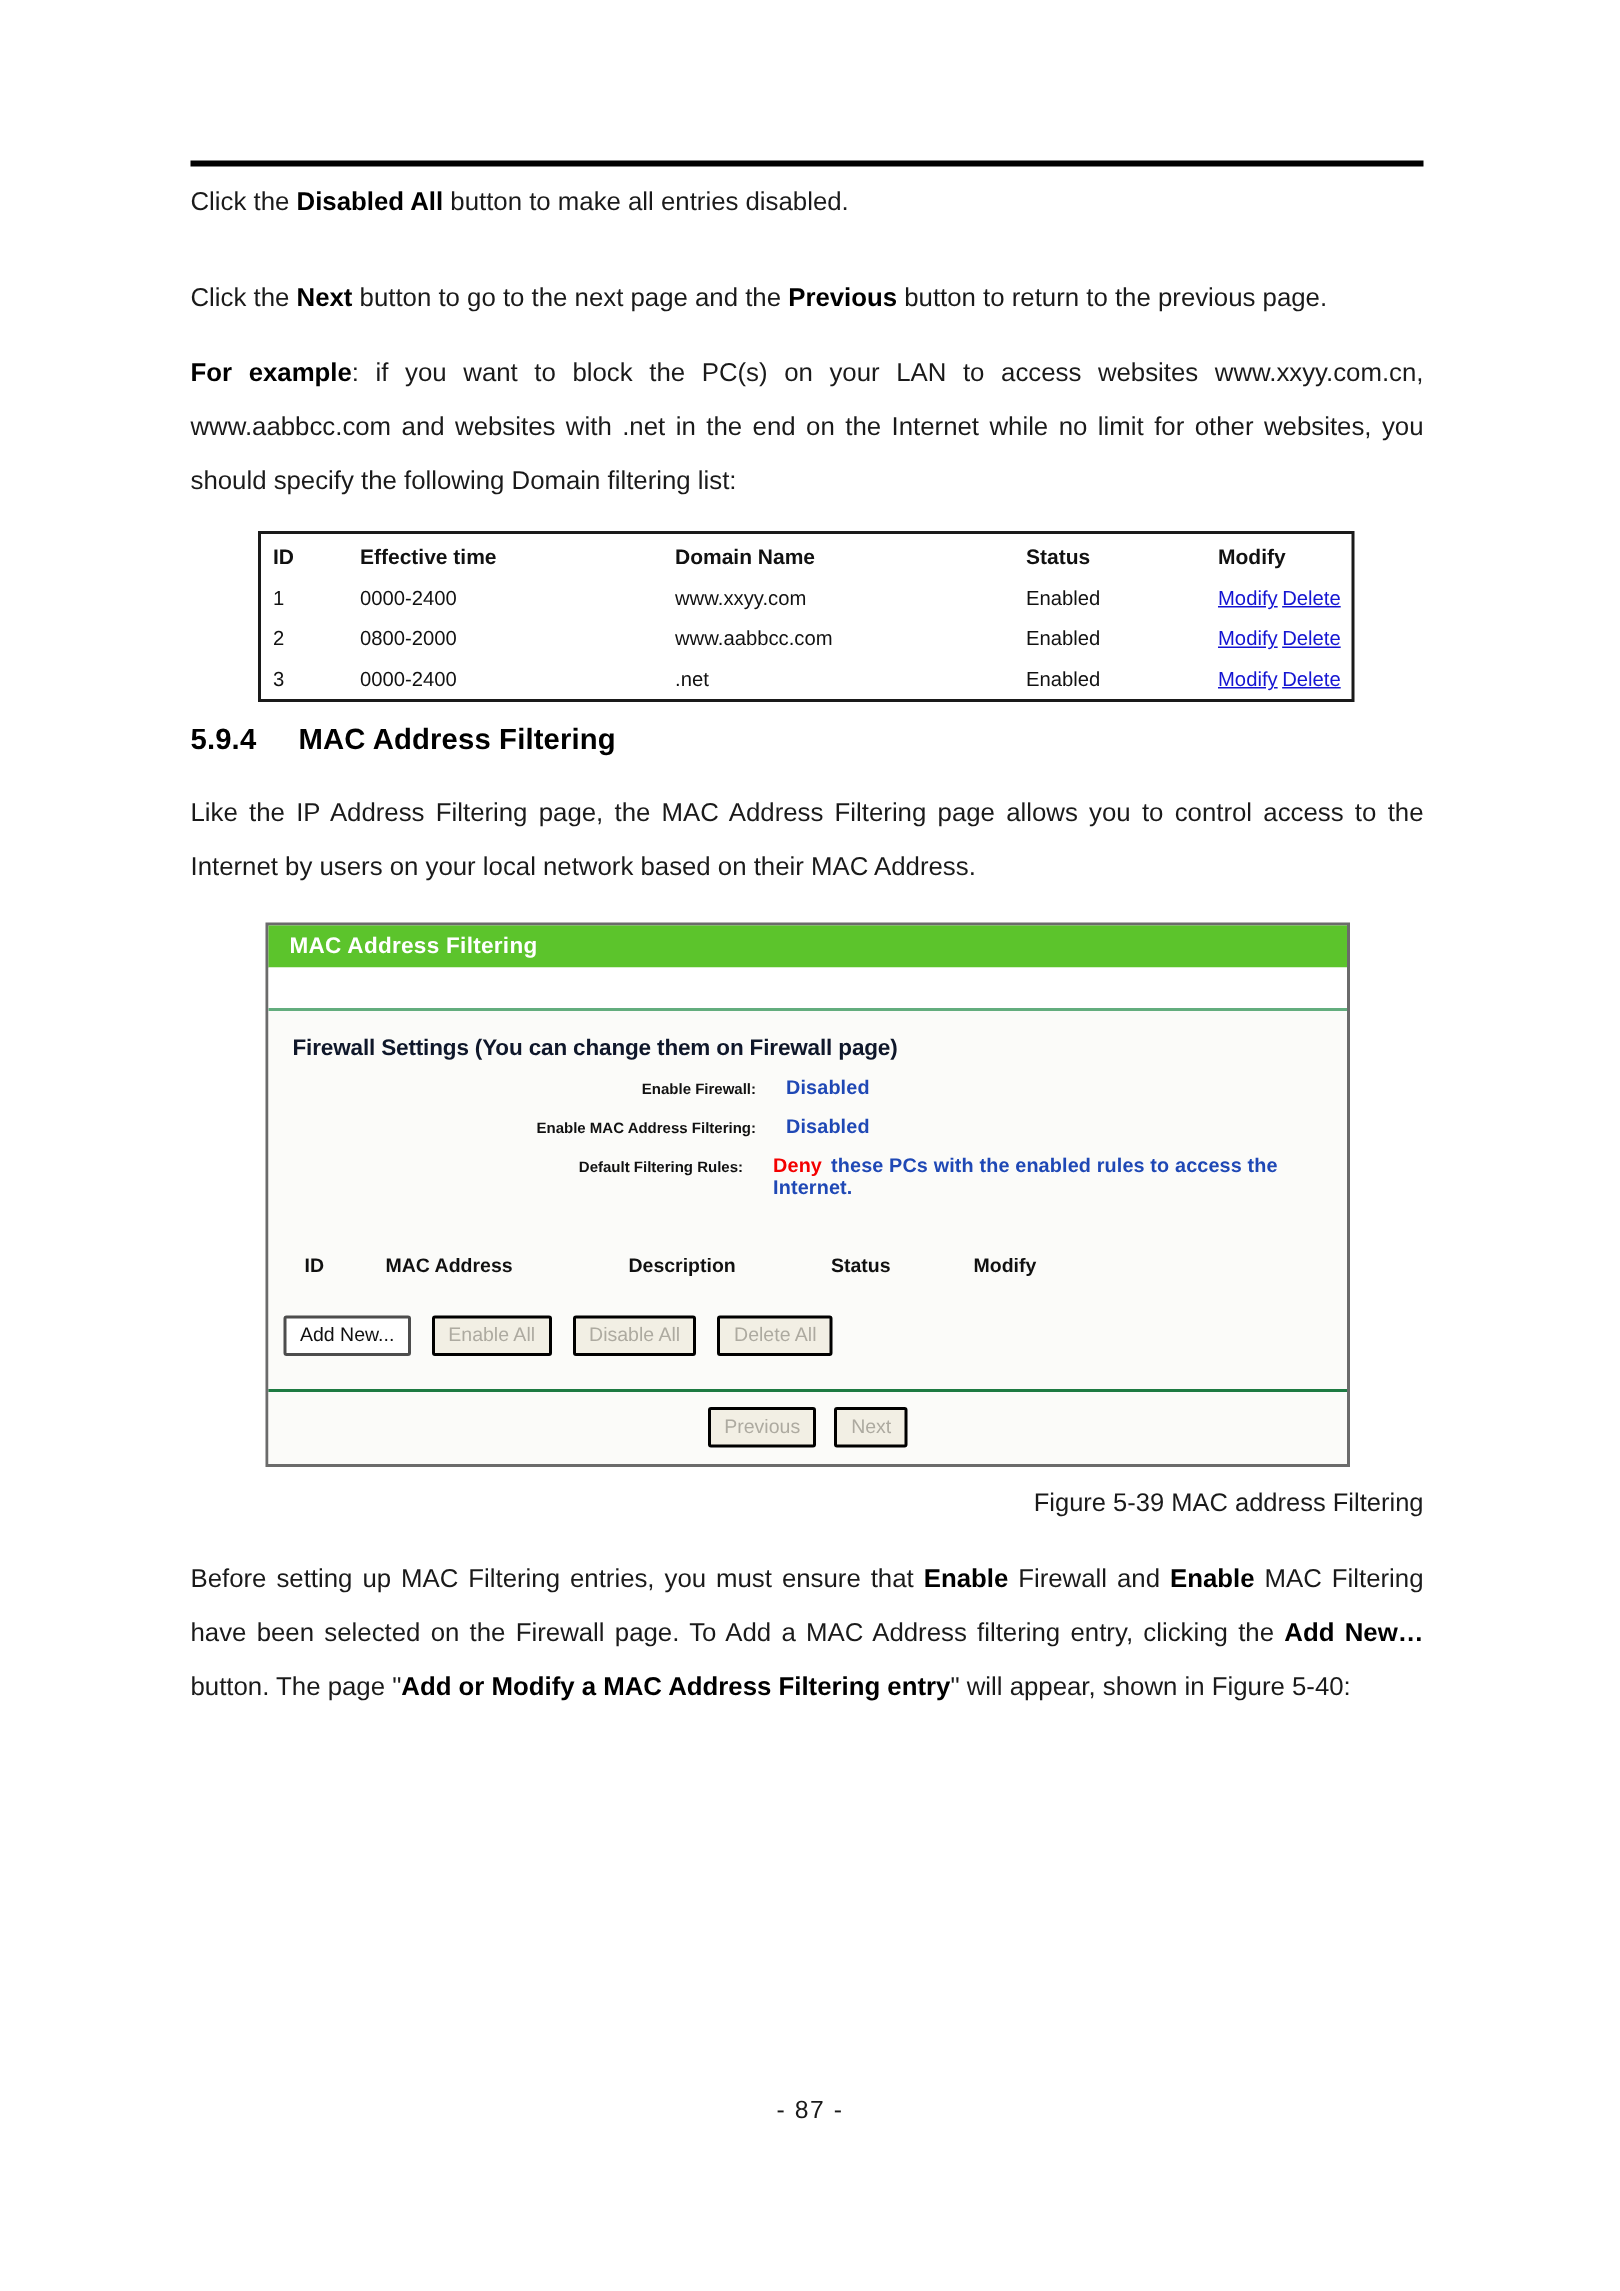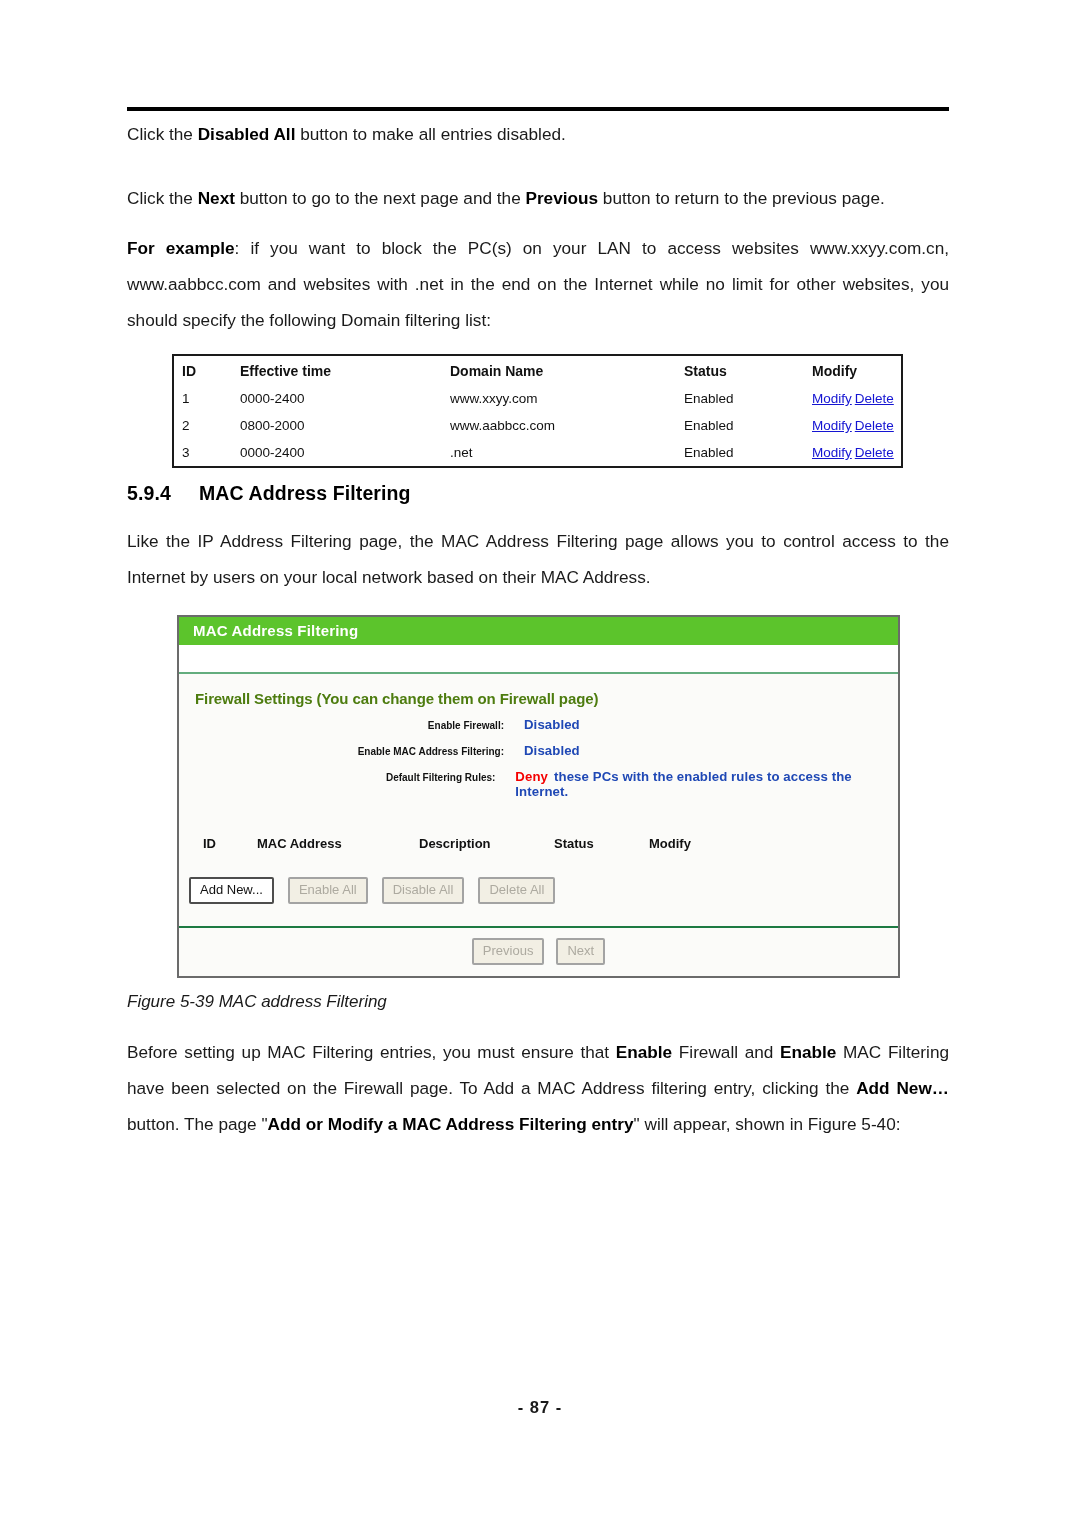--- a/index.html
+++ b/index.html
@@ -151,21 +151,21 @@
   }
   .rp-white-strip {
     background: #ffffff;
     height: 27px;
     border-bottom: 2px solid #63ad7e;
   }
   .rp-body { background: #fbfbf9; padding: 12px 0 0 0; }
   .rp-title {
     font-weight: bold;
     font-size: 15px;
-    color: #4d7c0f;
+    color: #0f172a;
     padding: 4px 0 10px 16px;
     letter-spacing: -0.1px;
   }
   .fw-row {
     display: flex;
     align-items: baseline;
     margin-bottom: 11px;
   }
   .fw-label {
     width: 345px;
@@ -210,55 +210,53 @@
     white-space: nowrap;
     line-height: 16px;
   }
   .btn.enabled {
     background: #ffffff;
     border: 2px solid #4d4d4d;
     color: #111111;
   }
   .btn.disabled {
     background: #f2efe4;
-    border: 2px solid #a3a3a3;
+    border: 2px solid #000000;
     color: #adaaa0;
   }
   .rp-divider {
     border-top: 2px solid #1d7a42;
     height: 0;
   }
   .rp-footer {
     display: flex;
     justify-content: center;
     gap: 12px;
     padding: 10px 0 11px 0;
     background: #fbfbf9;
   }
 
   
   .fig-cap {
     margin-top: 14px;
-    text-align: left;
+    text-align: right;
     font-size: 17px;
     color: #1a1a1a;
-    font-style: italic;
   }
 
   
   .page-footer {
     position: absolute;
     left: 0;
     top: 1398px;
     width: 1080px;
     text-align: center;
     font-size: 16.5px;
     color: #1a1a1a;
     letter-spacing: 1px;
-    font-weight: bold;
   }
 </style>
 </head>
 <body>
 
 <div class="page-header">
   <div class="hdr-rule"></div>
 </div>
 
 <div class="content">

